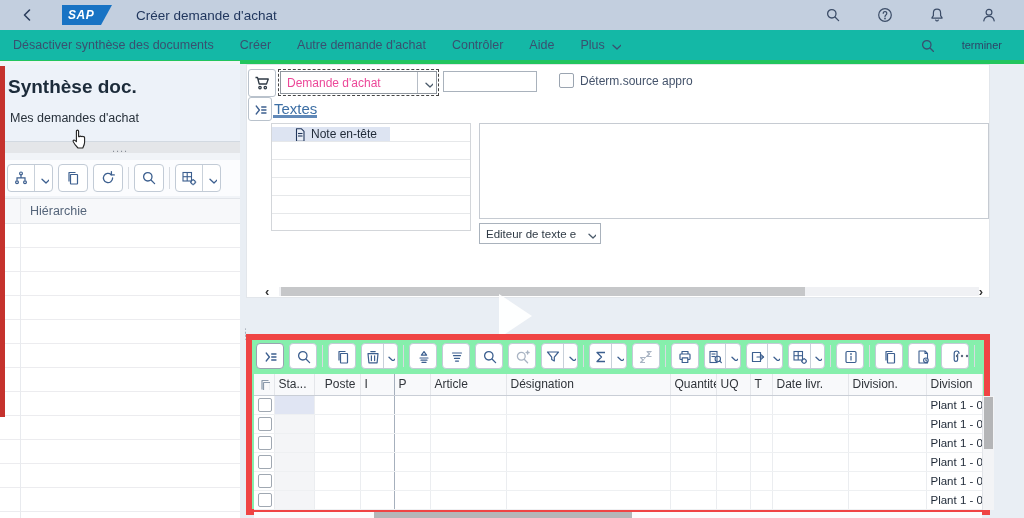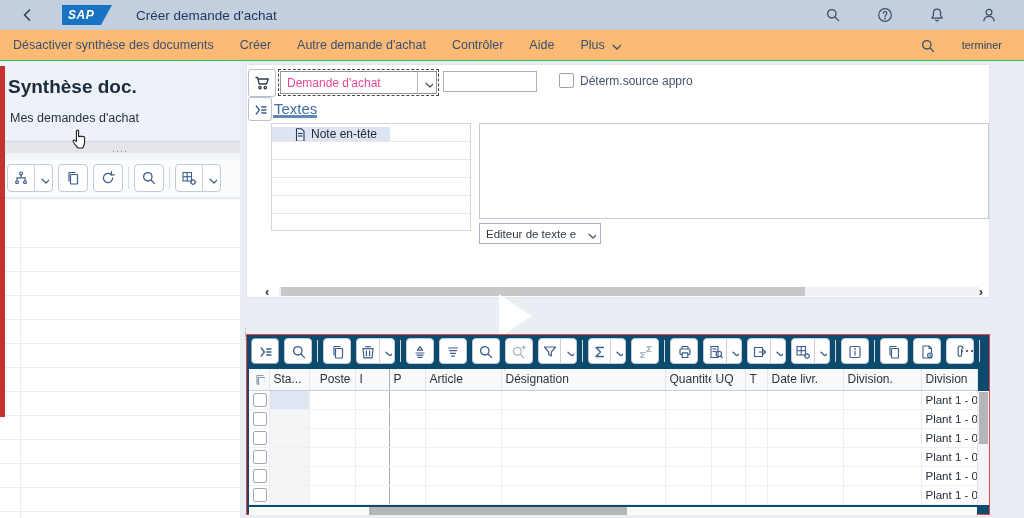--- a/index.html
+++ b/index.html
@@ -11,22 +11,22 @@
          display:flex;align-items:center;}
   .shell .back{margin-left:20px;color:#2c3f5e;display:flex;cursor:pointer}
   .logo{margin-left:26px;width:44px;height:20px;background:#1873c4;
         clip-path:polygon(0 0,100% 0,78% 100%,0 100%);
         display:flex;align-items:center;justify-content:flex-start;padding-left:6px;
         color:#fff;font-weight:bold;font-style:italic;font-size:12px;letter-spacing:.5px}
   .shell-title{margin-left:24px;font-size:13.5px;font-weight:400;color:#21375e}
   .shell-right{margin-left:auto;margin-right:20px;display:flex;gap:22px;color:#3c4d68}
   .shell-right .sic{width:30px;height:24px;display:flex;align-items:center;justify-content:center;cursor:pointer}
   
-  .menubar{position:absolute;left:0;top:30px;right:0;height:30px;background:#fdba74;
-           border-bottom:1px solid #22c55e;display:flex;align-items:center;
+  .menubar{position:absolute;left:0;top:30px;right:0;height:30px;background:#14b8a6;
+           border-bottom:4px solid #22c55e;display:flex;align-items:center;
            font-size:12.5px;color:#3a5070}
   .mi{padding:0 13px;white-space:nowrap;cursor:pointer;display:flex;align-items:center;gap:4px}
   .menu-right{margin-left:auto;display:flex;align-items:center;color:#3a5070}
   .menu-right .msearch{margin-right:28px;cursor:pointer;display:flex}
   .menu-right .done{margin-right:22px;cursor:pointer;font-size:11px;color:#2e4569}
   
   .side{position:absolute;left:0;top:61px;width:240px;bottom:0;background:#f1f4f8}
   .redbar{position:absolute;left:0;top:66px;width:5px;height:351px;background:#c5322d;z-index:5}
   .side-card{position:absolute;left:5px;top:65px;width:235px;height:76px;background:#edf2f9;
              border-bottom:1px solid #d2d9e1}
@@ -95,22 +95,22 @@
   .hsb-track{position:absolute;left:32px;top:222px;width:700px;height:9px;background:#f0f1f4}
   .hsb-thumb{position:absolute;left:2px;top:0;width:524px;height:9px;background:#c6c7c9;cursor:grab}
   
   .play{position:absolute;left:499px;top:294px;width:0;height:0;
         border-left:33px solid rgba(255,255,255,.95);
         border-top:22px solid transparent;border-bottom:22px solid transparent}
   
   .vsplit{position:absolute;left:240px;top:62px;width:6px;bottom:0;cursor:col-resize}
   .vsplit .knob{position:absolute;left:1px;top:268px;color:#9aa3ae;font-size:9px;line-height:4px;letter-spacing:0}
   
-  .botp{position:absolute;left:246px;top:334px;width:744px;height:181px;background:#0c4a6e;
-        border:1px solid #ef4444;box-sizing:border-box}
+  .botp{position:absolute;left:246px;top:334px;width:744px;height:181px;background:#86efac;
+        border:6px solid #ef4444;box-sizing:border-box}
   .bot-tb{position:absolute;left:4px;top:3px;right:4px;height:26px;display:flex;align-items:center}
   .overflow{position:absolute;right:14px;top:8px;color:#5a6a7e;cursor:pointer}
   .grid{position:absolute;left:2px;top:34px;width:728px;font-size:12px;border-collapse:collapse;table-layout:fixed}
   .grid th{height:21px;font-weight:normal;color:#30343a;background:#f8f9fb;text-align:left;
            border-right:1px solid #e4e6ea;border-bottom:1px solid #c9ced6;padding:0 4px;
            overflow:hidden;white-space:nowrap;box-sizing:border-box;font-size:12px}
   .grid td{height:19px;background:#fff;border-right:1px solid #ebedf0;border-bottom:1px solid #eef0f2;
            padding:0 4px;overflow:hidden;white-space:nowrap;box-sizing:border-box;font-size:11.5px;color:#1f2937}
   .grid .num{text-align:right}
   .grid .ifreeze{border-right:1px solid #a6b0bd!important}
@@ -375,20 +375,21 @@
       </span>
     <span class="chev">
         <svg class="ic" width="11" height="11">
           <use href="#s-chevd"></use>
         </svg>
       </span>
   </span>
 </div>
 
 <div class="hier">
+  <div class="hier-h">Hiérarchie</div>
   <div class="hier-rows"></div>
   <div class="hier-gut"></div>
 </div>
 
 <div class="vsplit">
     <div class="knob">⋮<br>⋮</div>
   </div>
 
 <div class="mainp">
   <div class="cartbtn">

